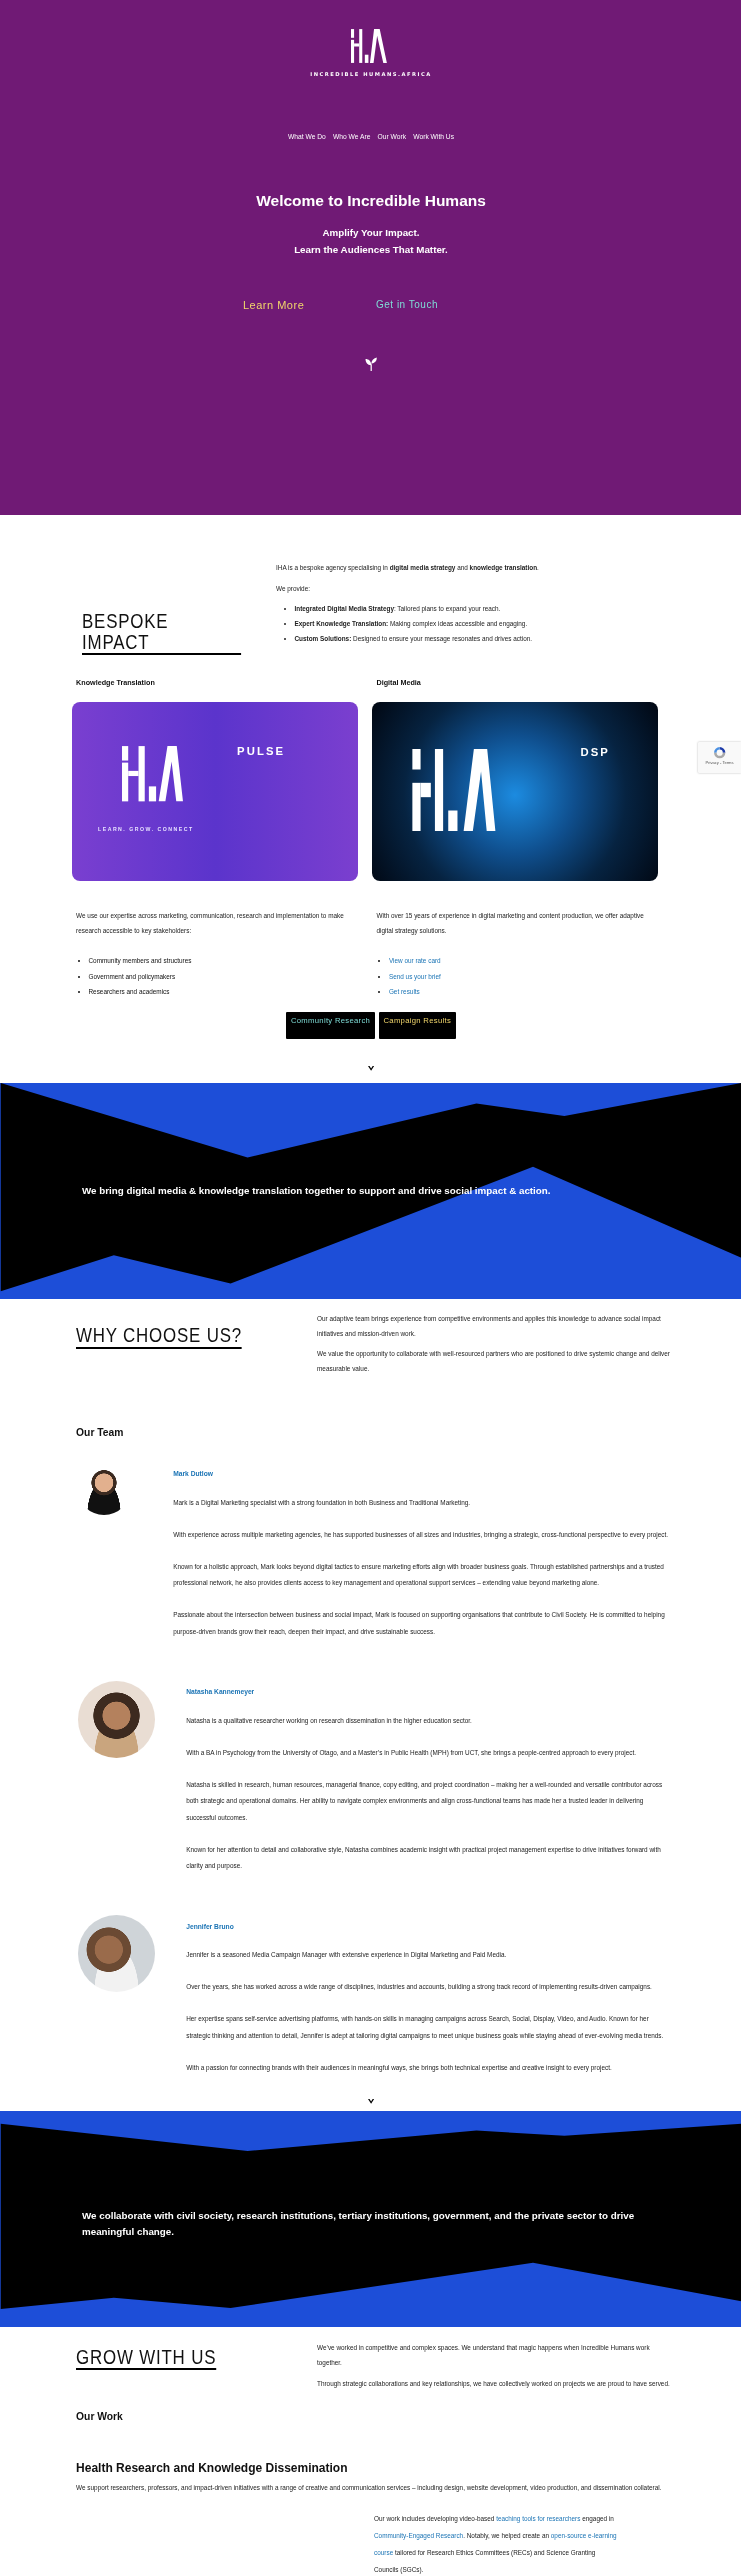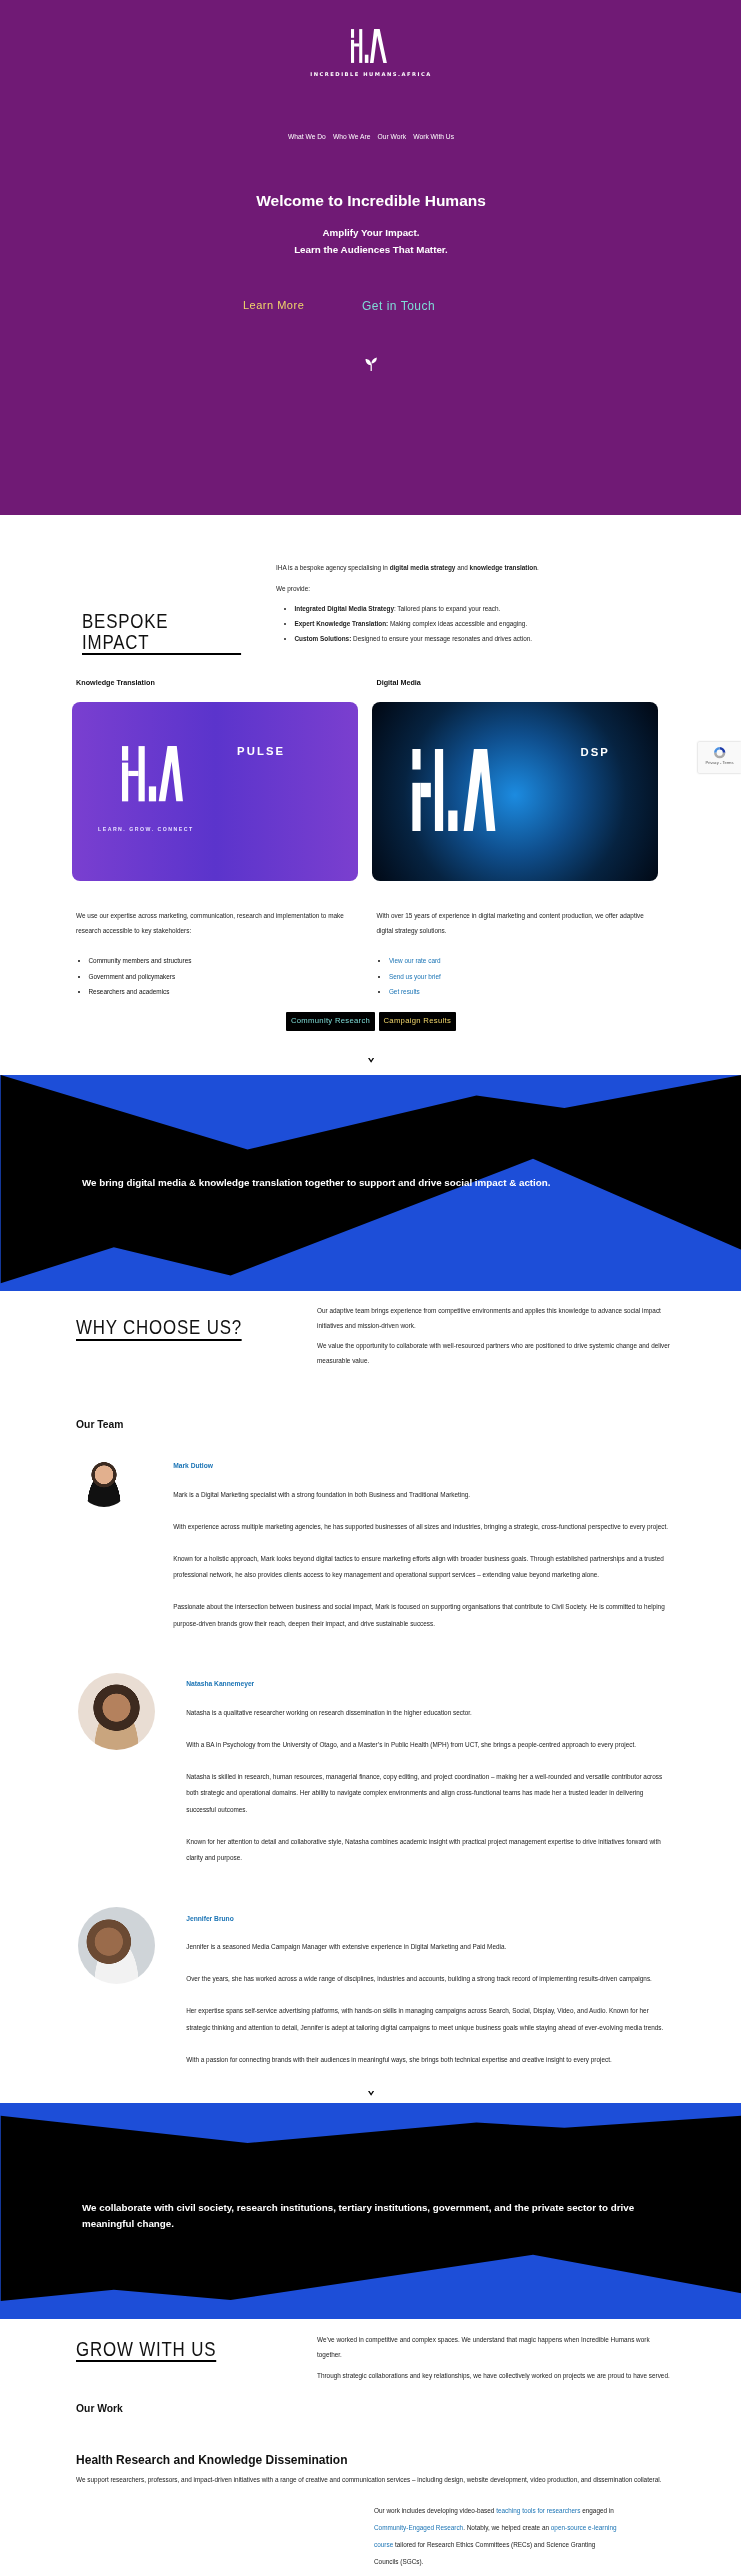--- a/index.html
+++ b/index.html
@@ -10,21 +10,21 @@
 
   
   .hero { background: #701a75; color: #fff; height: 515px; position: relative; }
   .logo-top { position: absolute; left: 0; right: 0; top: 29px; text-align: center; }
   .logo-word { font-family: "DejaVu Sans", sans-serif; font-weight: bold; letter-spacing: 1.5px; font-size: 5.2px; margin-top: 6.2px; color:#fff; }
   .nav { position: absolute; top: 130px; left: 0; right: 0; display: flex; justify-content: center; gap: 7.2px; }
   .nav a { color: #fff; font-size: 6.7px; padding: 3.1px 0; font-family: "Liberation Sans", sans-serif; }
   .hero-title { position: absolute; top: 192px; width: 100%; text-align: center; font-size: 15.5px; font-weight: bold; color: #fff; }
   .hero-sub { position: absolute; top: 225px; width: 100%; text-align: center; font-size: 9.8px; font-weight: bold; line-height: 16.5px; color: #fff; }
   .hero-cta-left { position: absolute; left: 203px; top: 299px; color: #f1d66b; font-size: 11px; letter-spacing: 0.5px; margin-left: 40px; }
-  .hero-cta-right { position: absolute; left: 362px; top: 299px; color: #7fdcd6; font-size: 12px; letter-spacing: 0.5px; }
+  .hero-cta-right { position: absolute; left: 376px; top: 299px; color: #7fdcd6; font-size: 10px; letter-spacing: 0.5px; }
   .sprout { position: absolute; left: 365px; top: 357px; }
 
   
   .wrap { width: 598px; margin: 5px auto; position: relative; }
   .big-heading { font-family: "Liberation Sans Narrow", "Liberation Sans", sans-serif; font-size: 20.6px; letter-spacing: 1px; font-weight: normal; display: inline-block; border-bottom: 2.1px solid #000; line-height: 20.6px; padding-bottom: 1px; transform: scaleX(0.82); transform-origin: left; }
   .bespoke-row { display: flex; }
   .bespoke-left { width: 204px; padding-top: 50px; padding-left: 10.3px; }
   .bespoke-right { flex: 1; padding-top: 2.1px; font-size: 6.4px; color: #222; line-height: 9.3px; }
   .bespoke-right p { margin-bottom: 11.3px; }
   .bespoke-right ul { padding-left: 18.5px; }
@@ -33,21 +33,21 @@
   .col { width: 286px; }
   .col-title { font-size: 7.2px; font-weight: bold; margin-bottom: 14.4px; padding-left: 4.1px; }
   .card { width: 286px; height: 179px; border-radius: 8px; position: relative; overflow: hidden; }
   .card.pulse { background: linear-gradient(90deg, #7a3fd0 0%, #5b34cc 50%, #7b3fcf 100%); }
   .card.dsp { background: radial-gradient(circle at 50% 52%, #1c8be0 0%, #0f4f8e 35%, #062341 65%, #010712 100%); }
   .card .tagline { position: absolute; left: 26px; top: 124px; color: #e8e2ff; font-size: 5.2px; letter-spacing: 1.5px; font-weight: bold; }
   .card .badge { position: absolute; color: #fff; font-weight: bold; letter-spacing: 2.1px; font-size: 11.3px; }
   .col-desc { font-size: 6.4px; line-height: 15px; margin-top: 27px; color: #222; padding-left: 4.1px; }
   .col ul { list-style: disc; padding-left: 16.5px; margin-top: 15.5px; font-size: 6.4px; line-height: 15.5px; }
   .btn-row { display: flex; justify-content: center; gap: 4.1px; margin-top: 12.4px; }
-  .btn-dark { background: #000; font-size: 7.7px; padding: 4.1px 4.6px; height: 19px; border-radius: 1px; letter-spacing: 0.3px; }
+  .btn-dark { background: #000; font-size: 7.7px; padding: 4.1px 4.6px; height: 27px; border-radius: 1px; letter-spacing: 0.3px; }
   .btn-cyan { color: #7fdcd6; }
   .btn-yellow { color: #f1d66b; }
   .chev-down { text-align: center; margin-top: 25px; }
 
   
   .band { position: relative; height: 216px; background: #1d4ed8; }
   .band svg { position: absolute; left: 0; top: 0; }
   .band-text { position: absolute; left: 82px; right: 82px; color: #fff; font-weight: bold; font-size: 9.8px; line-height: 15.5px; }
 
   

